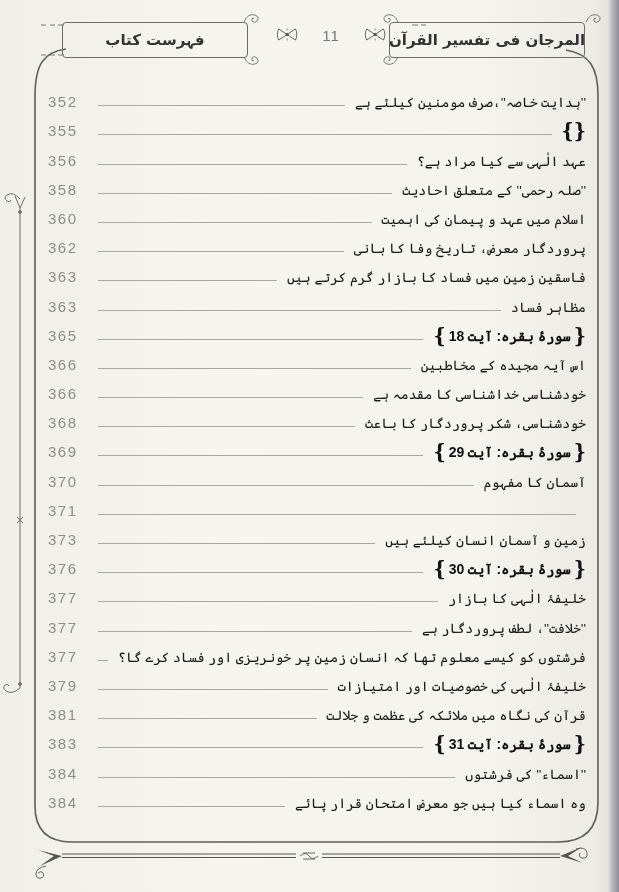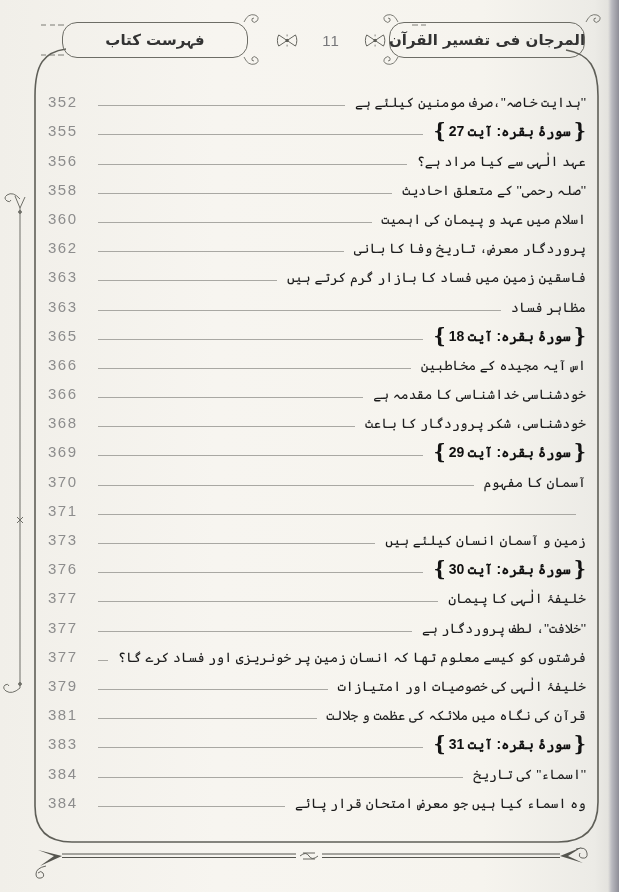--- a/index.html
+++ b/index.html
@@ -6,27 +6,27 @@
   .canvas{
     position:relative;width:619px;height:892px;overflow:hidden;
     background:linear-gradient(90deg,#f1efe9 0%,#f7f5f0 35%,#f6f4ee 78%,#ecebe6 96%,#dddcd8 100%);
     font-family:"DejaVu Sans",sans-serif;
   }
   .scan-edge{position:absolute;top:0;right:0;width:11px;height:100%;
     background:linear-gradient(90deg,rgba(140,140,150,0) 0%,#b9b9bf 35%,#8e8e97 100%);}
   .deco{position:absolute;inset:0;pointer-events:none;}
 
   
-  .hbox{position:absolute;top:22px;height:34px;border:1.4px solid #6d6d66;border-radius:15px;
+  .hbox{position:absolute;top:22px;height:34px;border:1.4px solid #6d6d66;border-radius:4px;
     display:flex;align-items:center;justify-content:center;background:transparent;}
   .hbox .hlabel{font-size:15px;font-weight:bold;color:#333;direction:rtl;white-space:nowrap;}
   .hbox-left{left:62px;width:184px;}
   .hbox-right{right:34px;width:194px;}
   .pagenum-wrap{position:absolute;top:27px;left:276px;width:110px;height:26px;
-    display:flex;align-items:center;justify-content:center;gap:24px;}
+    display:flex;justify-content:center;gap:24px;}
   .pagenum{font-family:"Liberation Sans",sans-serif;font-size:15px;color:#77777a;letter-spacing:1px;}
 
   
   .entries{position:absolute;left:48px;right:33px;top:84px;}
   .row{display:flex;align-items:flex-end;height:29.2px;}
   .row .num{width:42px;flex:0 0 auto;font-family:"Liberation Sans",sans-serif;font-size:15px;
     color:#8d8d8d;letter-spacing:1.5px;padding-bottom:3px;}
   .row .leader{flex:1 1 auto;border-bottom:1px solid #a9a8a3;margin:0 10px 7px 8px;min-width:6px;}
   .row .title{flex:0 0 auto;direction:rtl;white-space:nowrap;font-size:13.5px;color:#1c1c1c;
     padding-bottom:3px;font-family:Liberation Sans, sans-serif;}
@@ -116,21 +116,20 @@
     <span class="num">352</span>
     <span class="leader"></span>
 
     <span class="title">''ہدایت خاصہ''،صرف مومنین کیلئے ہے</span>
 
   </div>
       <div class="row section">
     <span class="num">355</span>
     <span class="leader"></span>
     <span class="brace">{</span>
-    <span class="title">سورۂ بقرہ: آیت 27</span>
     <span class="brace">}</span>
   </div>
       <div class="row">
     <span class="num">356</span>
     <span class="leader"></span>
 
     <span class="title">عہد الٰہی سے کیا مراد ہے؟</span>
 
   </div>
       <div class="row">
@@ -227,21 +226,21 @@
     <span class="num">376</span>
     <span class="leader"></span>
     <span class="brace">{</span>
     <span class="title">سورۂ بقرہ: آیت 30</span>
     <span class="brace">}</span>
   </div>
       <div class="row">
     <span class="num">377</span>
     <span class="leader"></span>
 
-    <span class="title">خلیفۂ الٰہی کا پیمان</span>
+    <span class="title">خلیفۂ الٰہی کا بازار</span>
 
   </div>
       <div class="row">
     <span class="num">377</span>
     <span class="leader"></span>
 
     <span class="title">''خلافت''، لطف پروردگار ہے</span>
 
   </div>
       <div class="row">
@@ -269,21 +268,21 @@
     <span class="num">383</span>
     <span class="leader"></span>
     <span class="brace">{</span>
     <span class="title">سورۂ بقرہ: آیت 31</span>
     <span class="brace">}</span>
   </div>
       <div class="row">
     <span class="num">384</span>
     <span class="leader"></span>
 
-    <span class="title">''اسماء'' کی تاریخ</span>
+    <span class="title">''اسماء'' کی فرشتوں</span>
 
   </div>
       <div class="row">
     <span class="num">384</span>
     <span class="leader"></span>
 
     <span class="title">وہ اسماء کیا ہیں جو معرض امتحان قرار پائے</span>
 
   </div>
     </div>

